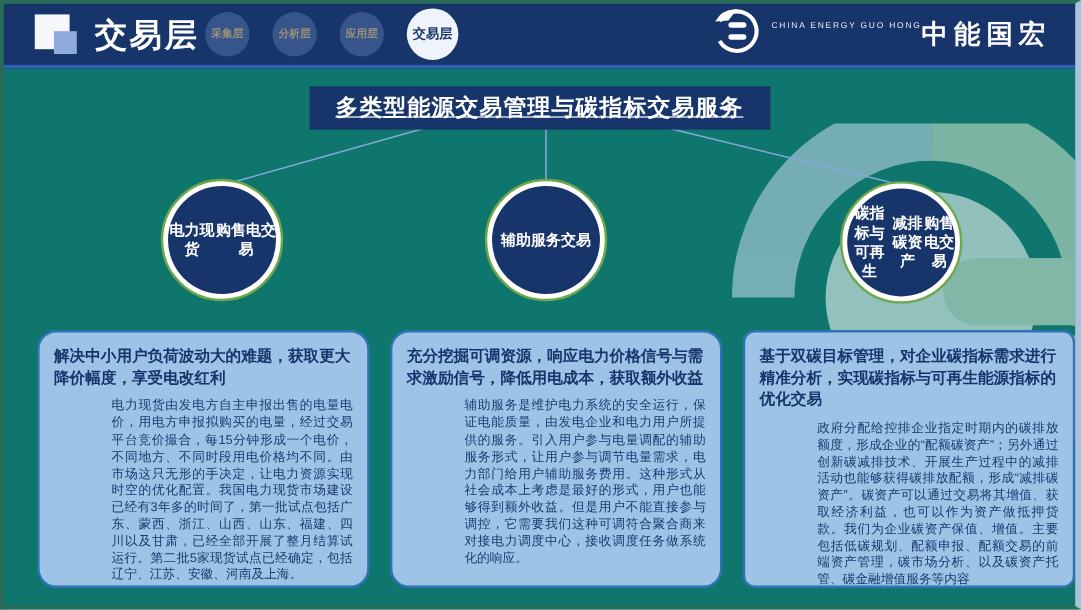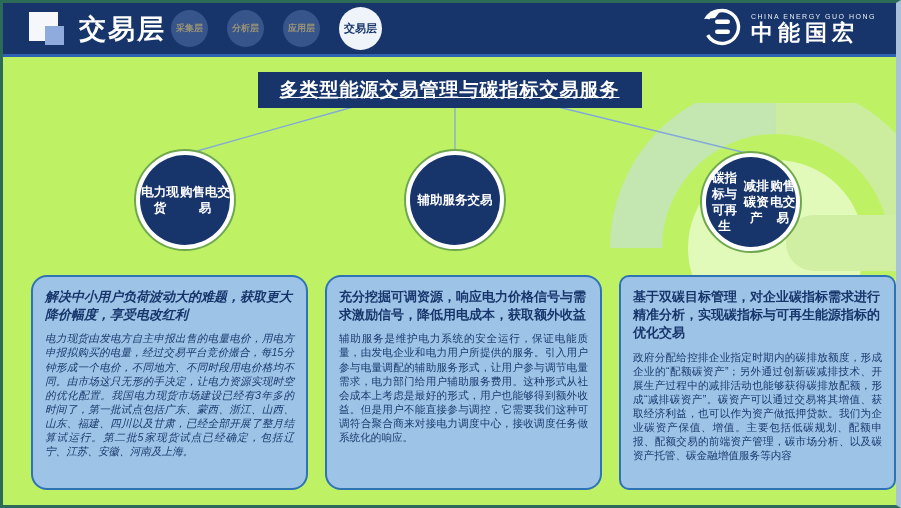--- a/index.html
+++ b/index.html
@@ -1,37 +1,37 @@
 <!DOCTYPE html>
 <html lang="zh"><head>
 <meta charset="utf-8">
 <title>交易层</title>
 <style>
   * { margin:0; padding:0; box-sizing:border-box; }
   html,body { width:901px; height:508px; }
   body { font-family:"Liberation Sans","DejaVu Sans",sans-serif; background:#fff; }
 
-  .slide { position:relative; width:901px; height:508px; overflow:hidden; background:#bef264;
+  .slide { position:relative; width:901px; height:508px; overflow:hidden; background:#0f766e;
            border-top:3px solid #2b6b58; border-left:3px solid #2b6b58; border-bottom:3px solid #2b6b58;
            border-right:5px solid #a9c2da; }
 
   
   .header { position:relative; height:54px; background:#17356B; border-bottom:3px solid #2F62B0;
             display:flex; align-items:center; padding:0 20px 0 26px; z-index:3; }
   .logo-squares { position:relative; width:38px; height:40px; flex:none; }
   .sq-big { position:absolute; left:0; top:3px; width:29px; height:29px; background:#F5F7FA; }
   .sq-small { position:absolute; left:16px; top:17px; width:19px; height:19px; background:#8FAADC; }
   .header-title { color:#fff; font-size:27px; font-weight:bold; letter-spacing:2px; margin-left:12px; }
   .nav { display:flex; align-items:center; margin-left:10px;gap:24px; }
   .nav-circle { width:37px; height:37px; border-radius:50%; background:rgba(141,169,219,0.28);
                 color:#9B9478; font-size:9px; font-weight:bold; display:flex; align-items:center;
                 justify-content:center; margin-left:-5px; }
   .nav-circle.active { width:43px; height:43px; background:#EFF4FA; color:#17356B; font-size:11px; z-index:1; }
   .brand { margin-left:auto; display:flex; align-items:center; gap:8px; color:#fff; }
-  .brand-text { display:flex; flex-direction:column; }
+  .brand-text { display:flex; flex-direction:row; }
   .brand-en { font-size:7px; letter-spacing:1.5px; color:#E8EEF6; margin-bottom:2px; }
   .brand-zh { font-size:22px; font-weight:bold; letter-spacing:5px; line-height:1; }
 
   
   .banner { position:relative; margin:15px auto 0; width:fit-content; background:#17356B; color:#fff;
             font-size:19px; font-weight:bold; letter-spacing:1px; padding:5px 22px; text-align:center; z-index:2;text-decoration:underline; }
 
   
   .connectors { position:absolute; left:0; top:0; width:901px; height:508px; z-index:1; pointer-events:none; }
   .watermark { position:absolute; left:598px; top:100px; z-index:0; opacity:0.55; pointer-events:none; }
@@ -42,24 +42,24 @@
   .node-inner { width:100%; height:100%; border-radius:50%; background:#17356B; color:#fff;
                 display:flex; flex-direction:row; align-items:center; justify-content:center;
                 font-weight:bold; font-size:12.5px; line-height:1.3; text-align:center; }
   .node-1 { left:131px; top:146px; }
   .node-2 { left:401px; top:146px; }
   .node-3 { left:697px; top:148px; }
 
   
   .box { position:absolute; top:272px; width:277px; height:215px; background:#9DC3E6;
          border:2px solid #2E74B5; border-radius:16px; padding:11px 12px; z-index:2; }
-  .box-1 { left:28px;font-style:italic; } .box-2 { left:322px; } .box-3 { left:616px;border-radius:10px; }
+  .box-1 { left:28px; } .box-2 { left:322px; } .box-3 { left:616px;border-radius:10px; }
   .box-heading { color:#17356B; font-size:13px; font-weight:bold; line-height:1.4; }
   .box-body { margin-top:7px; color:#1A3A6E; font-size:10.6px; line-height:1.33;
-              text-align:justify; }
+              text-align:justify;margin-left:48px; }
 </style>
 </head>
 <body>
 
 <div class="slide">
 
   <div class="header">
     <div class="logo-squares">
       <div class="sq-big"></div>
       <div class="sq-small"></div>

